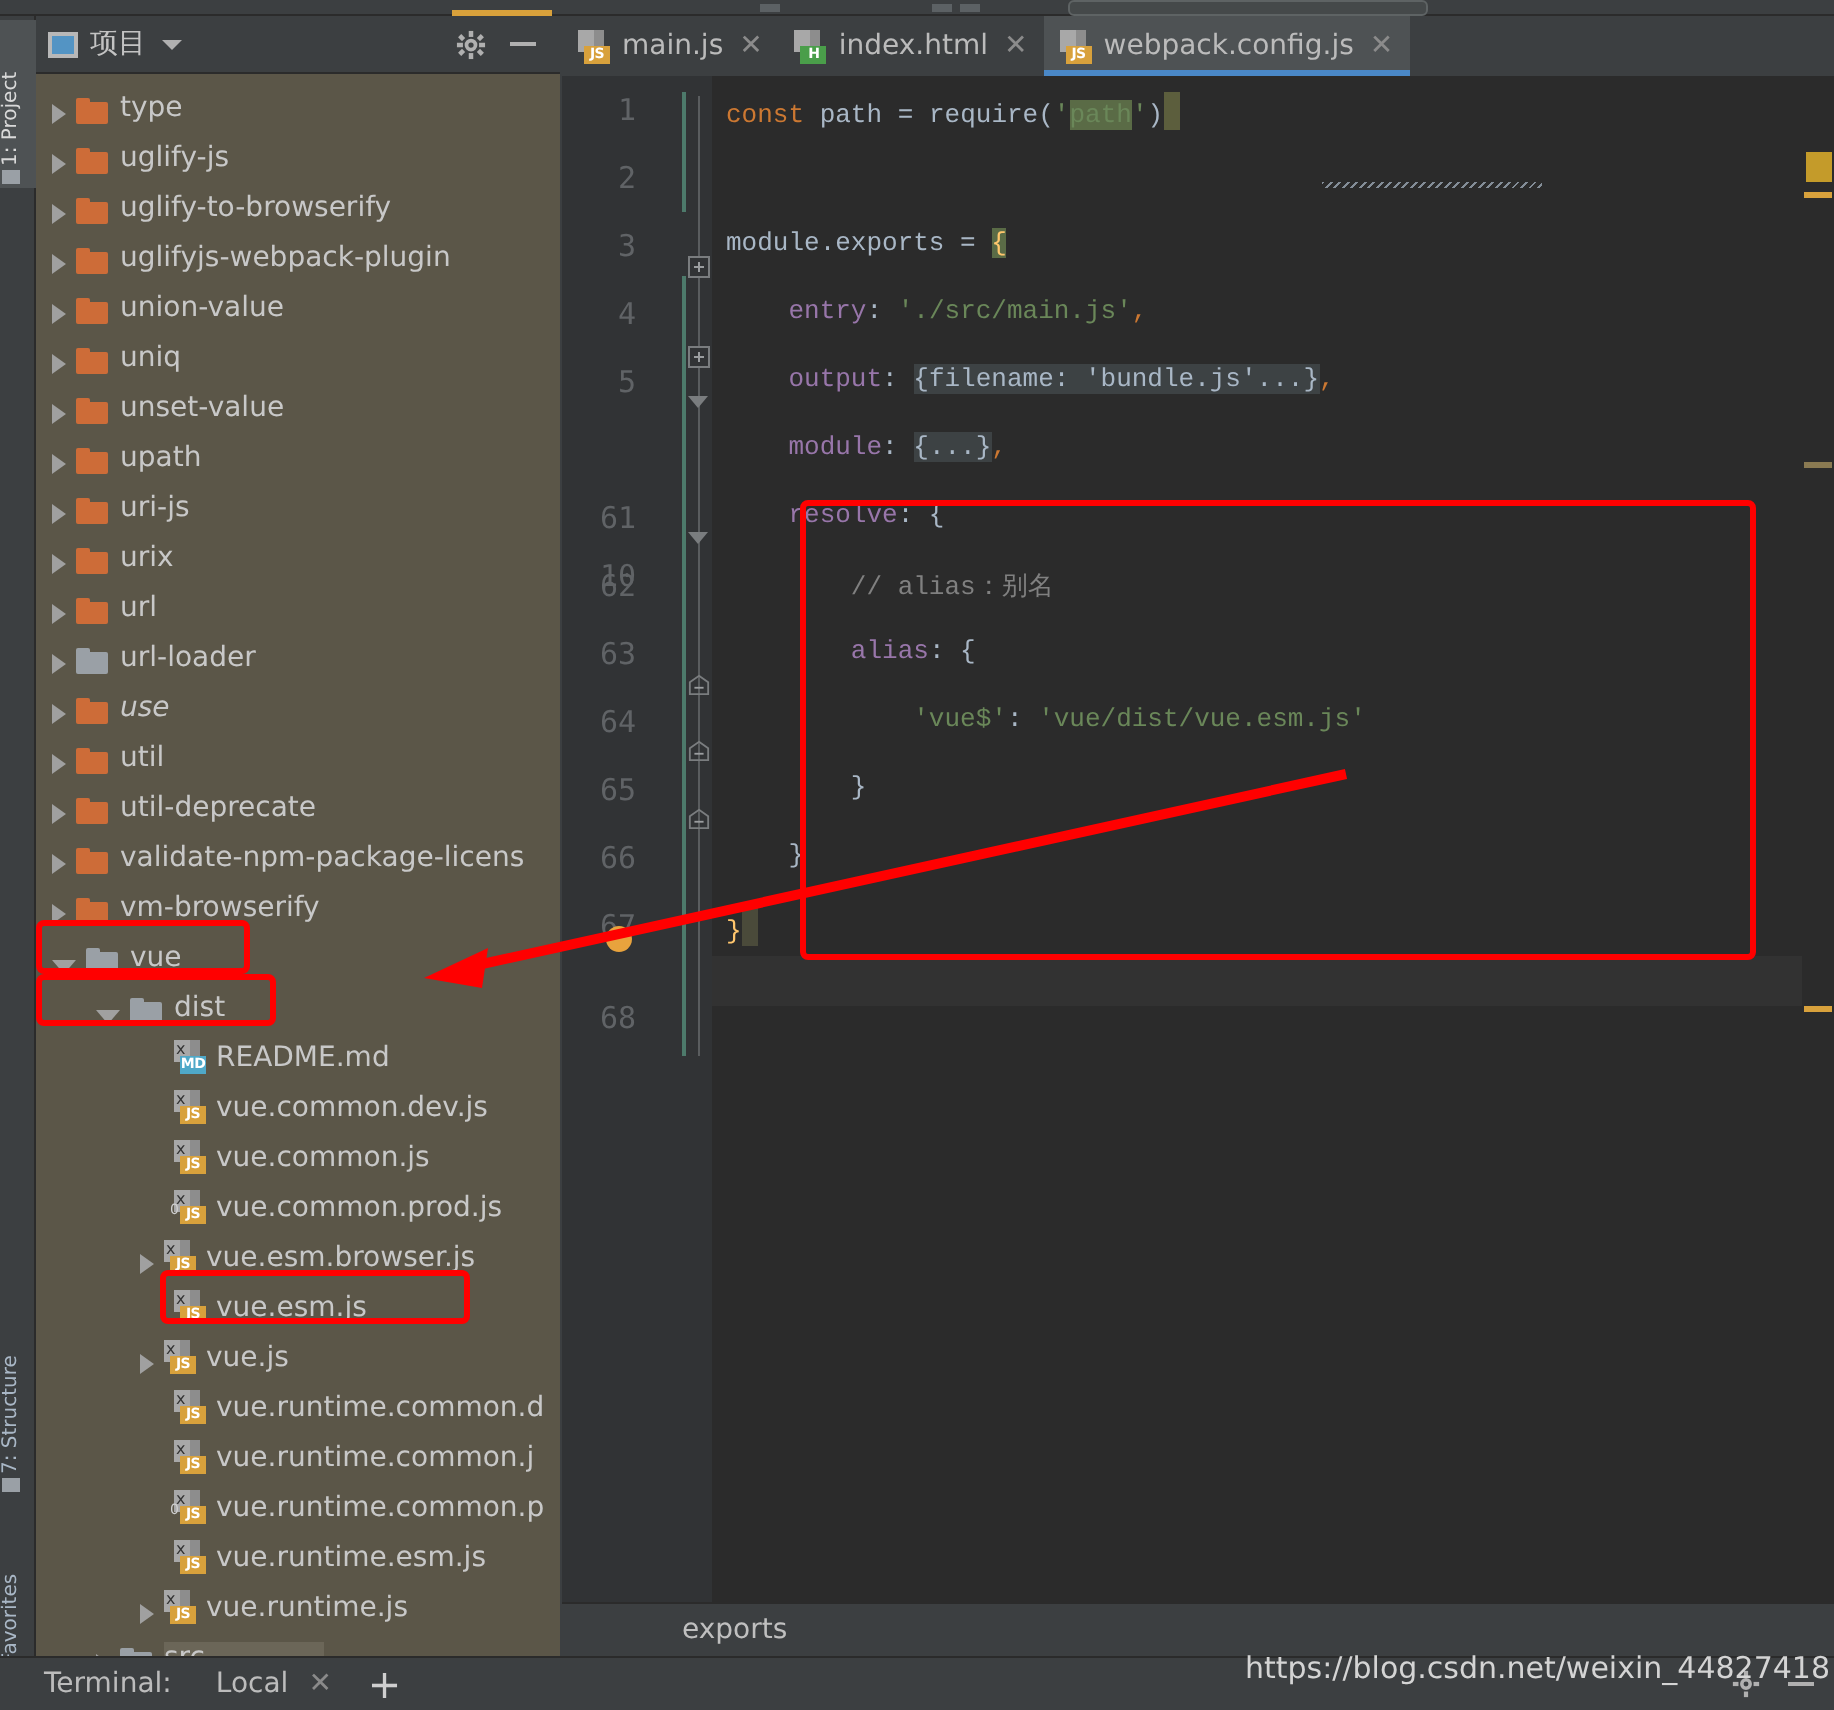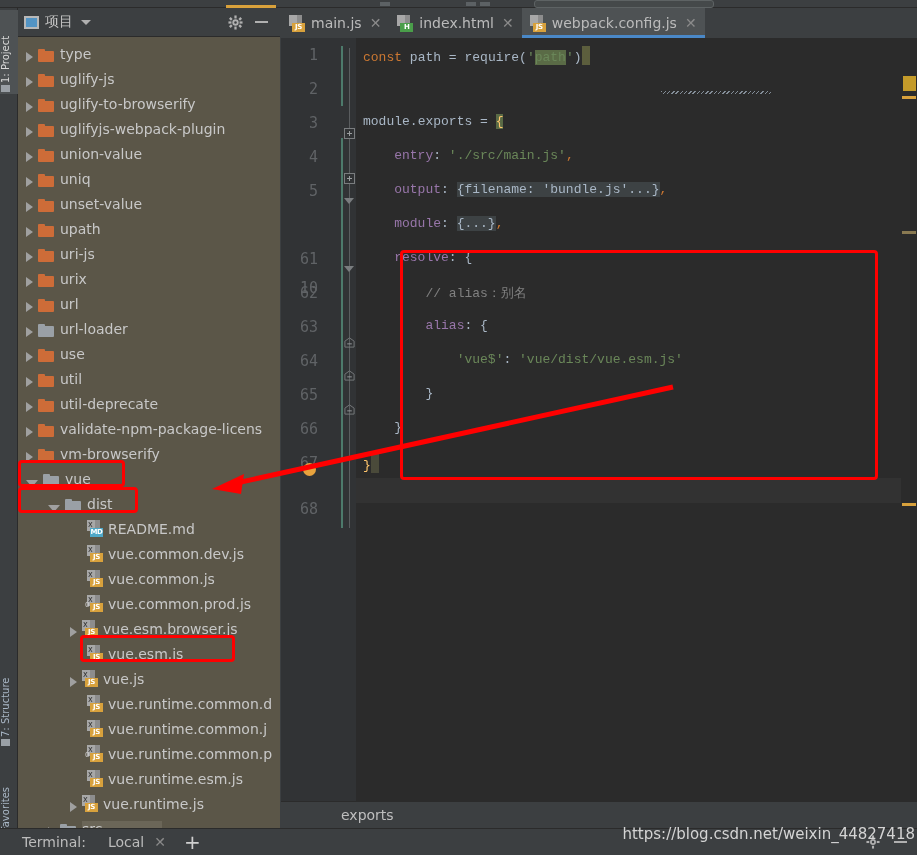--- a/index.html
+++ b/index.html
@@ -377,21 +377,21 @@
         <div class="trow" style="padding-left: 8px;">
           <span class="tw-arrow"></span>
           <span class="folder orange"></span>
           <span class="tlabel">url</span>
         </div>
         <div class="trow" style="padding-left: 8px;">
           <span class="tw-arrow"></span>
           <span class="folder gray"></span>
           <span class="tlabel">url-loader</span>
         </div>
-        <div class="trow" style="padding-left: 8px;">
+        <div class="trow" style="padding-left: 8px; font-style: italic;">
           <span class="tw-arrow"></span>
           <span class="folder orange"></span>
           <span class="tlabel">use</span>
         </div>
         <div class="trow" style="padding-left: 8px;">
           <span class="tw-arrow"></span>
           <span class="folder orange"></span>
           <span class="tlabel">util</span>
         </div>
         <div class="trow" style="padding-left: 8px;">

